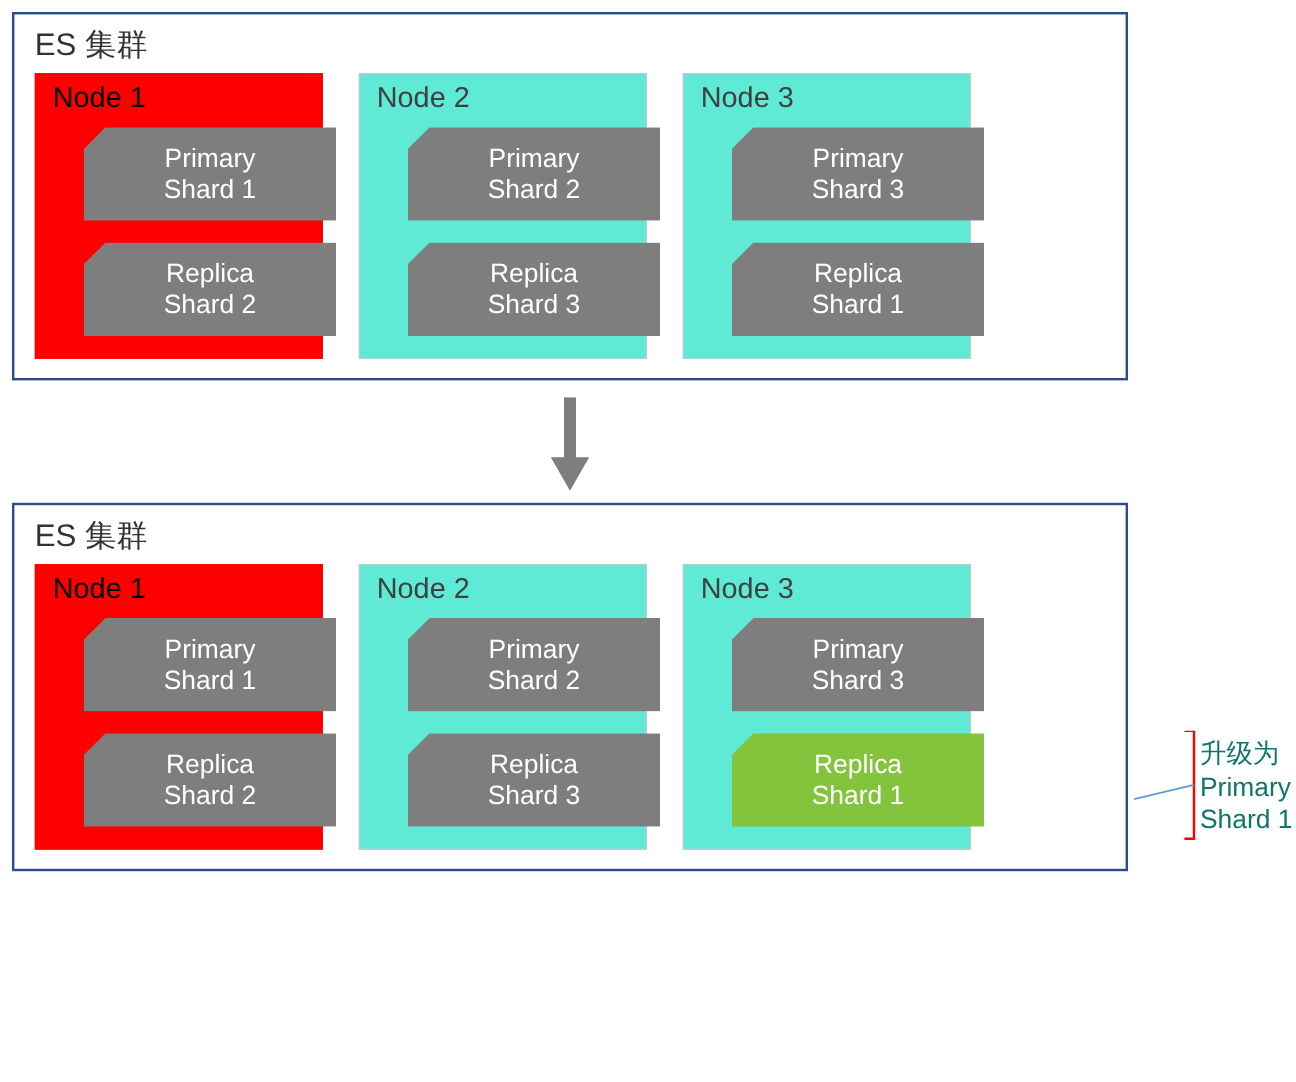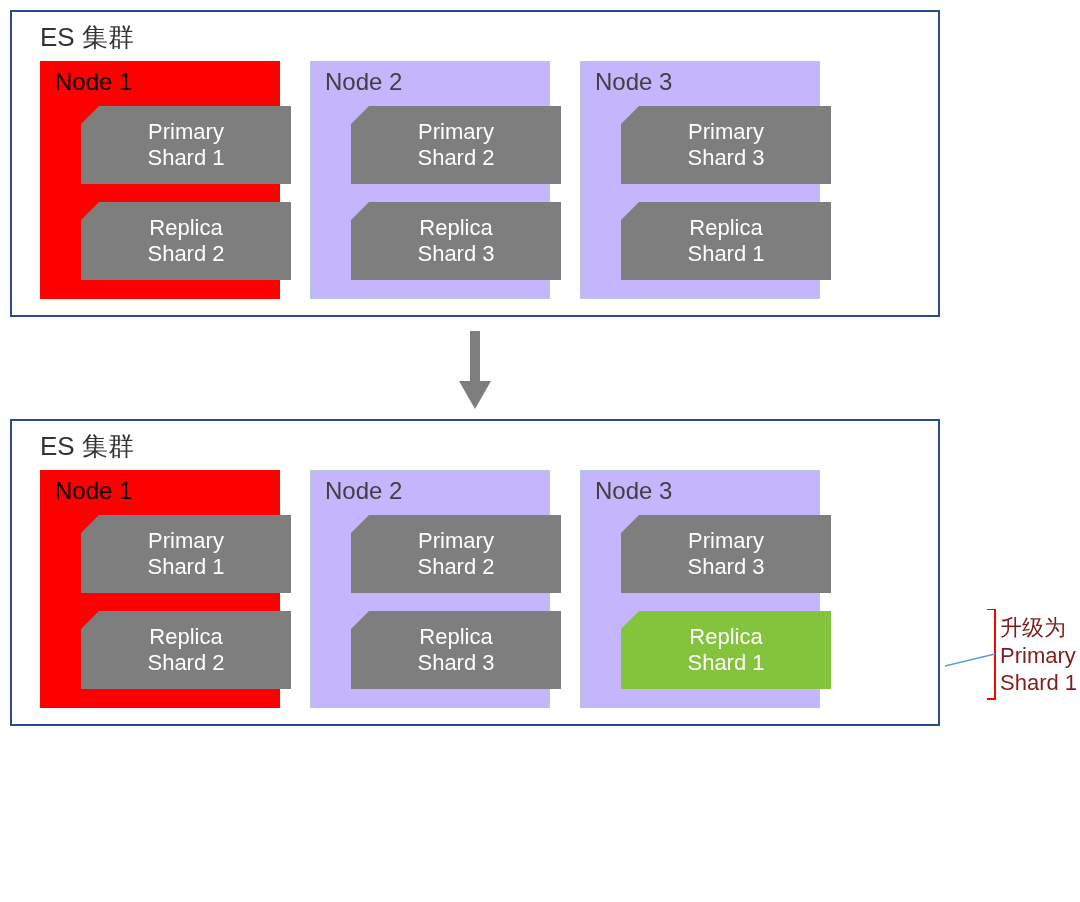--- a/index.html
+++ b/index.html
@@ -5,40 +5,40 @@
   * { box-sizing: border-box; }
   body {
     margin: 0;
     padding: 10px;
     font-family: "Segoe UI", "Microsoft YaHei", sans-serif;
     background: #fff;
     width: 1080px;
   }
   .cluster {
     border: 2px solid #2a4b8d;
-    padding: 8px 16px 16px 28px;
+    padding: 8px 16px 16px 17px;
     position: relative;
     width: 930px;
   }
   .cluster-title {
     font-size: 26px;
     color: #333;
     margin: 0 0 6px 0;
   }
   .nodes {
     display: flex;
     gap: 30px;
   }
   .node {
     width: 240px;
     padding: 6px 10px 18px 10px;
     position: relative;
   }
   .node-blue {
-    background: #c4b5fd;
+    background: #5eead4;
     border: 1px solid #b6cad6;
   }
   .node-red {
     background: #fe0000;
     border: 1px solid #fe0000;
   }
   .node-title {
     font-size: 24px;
     margin: 0 0 10px 4px;
   }
@@ -76,21 +76,21 @@
     left: 935px;
     width: 200px;
     height: 130px;
     pointer-events: none;
   }
   .callout svg { position:absolute; top:0; left:0; }
   .callout-text {
     position: absolute;
     left: 55px;
     top: 5px;
-    color: #7f1d1d;
+    color: #0f766e;
     font-size: 22px;
     line-height: 1.25;
   }
 </style>
 </head>
 <body>
 
 <div class="cluster">
   <div class="cluster-title">ES 集群</div>
   <div class="nodes">

